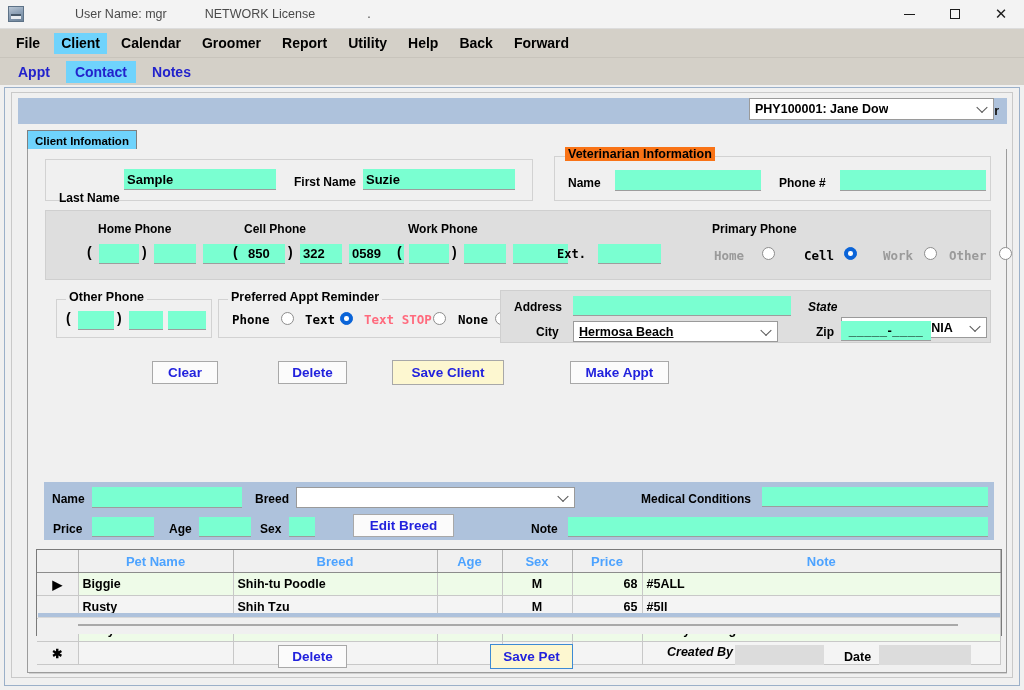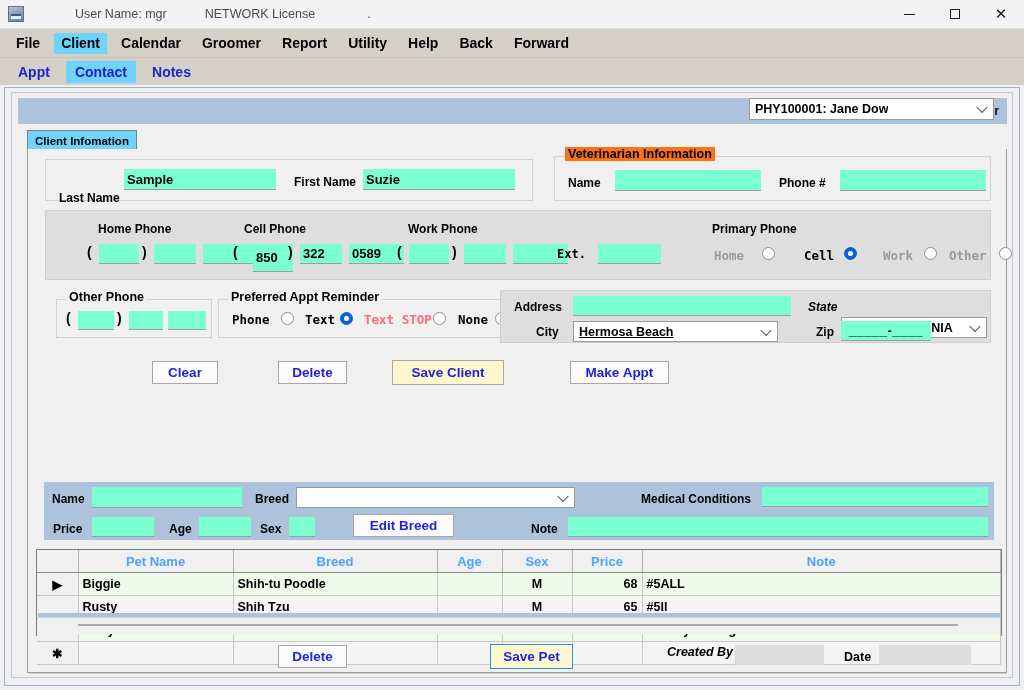--- a/index.html
+++ b/index.html
@@ -244,21 +244,21 @@
 
       <span class="lbl" style="left:52px;top:11px;">Home Phone</span>
       <span class="paren" style="left:41px;top:33px;">(</span>
       <span class="tfield" style="left:53px;top:33px;width:40px;height:20px;"></span>
       <span class="paren" style="left:96px;top:33px;">)</span>
       <span class="tfield" style="left:108px;top:33px;width:42px;height:20px;"></span>
       <span class="tfield" style="left:157px;top:33px;width:55px;height:20px;"></span>
 
       <span class="lbl" style="left:198px;top:11px;">Cell Phone</span>
       <span class="paren" style="left:187px;top:33px;">(</span>
-      <span class="tfield" style="left:207px;top:33px;width:40px;height:28px;">850</span>
+      <span class="tfield" style="left:199px;top:33px;width:40px;height:20px;">850</span>
       <span class="paren" style="left:242px;top:33px;">)</span>
       <span class="tfield" style="left:254px;top:33px;width:42px;height:20px;">322</span>
       <span class="tfield" style="left:303px;top:33px;width:55px;height:20px;">0589</span>
 
       <span class="lbl" style="left:362px;top:11px;">Work Phone</span>
       <span class="paren" style="left:351px;top:33px;">(</span>
       <span class="tfield" style="left:363px;top:33px;width:40px;height:20px;"></span>
       <span class="paren" style="left:406px;top:33px;">)</span>
       <span class="tfield" style="left:418px;top:33px;width:42px;height:20px;"></span>
       <span class="tfield" style="left:467px;top:33px;width:55px;height:20px;"></span>

